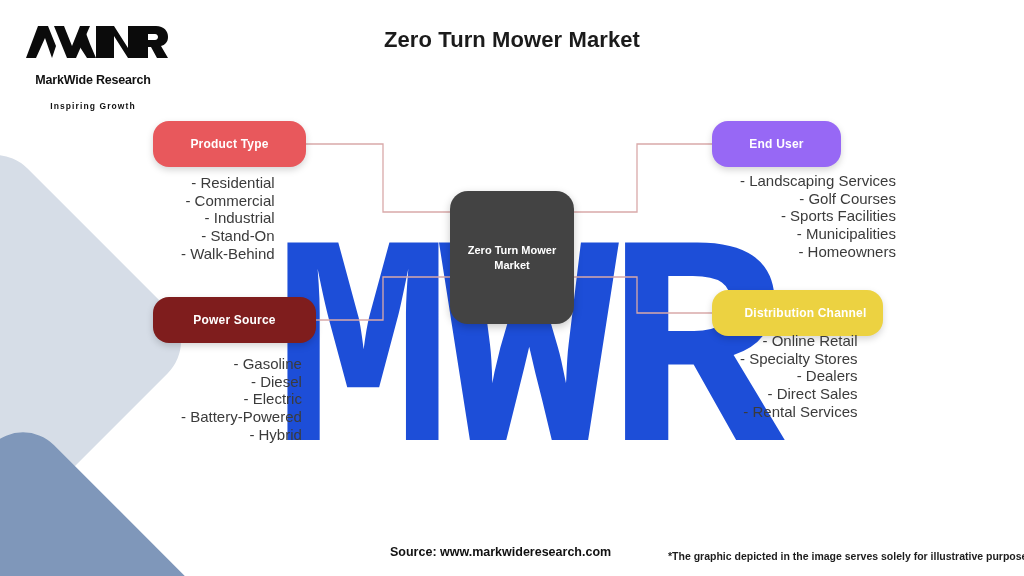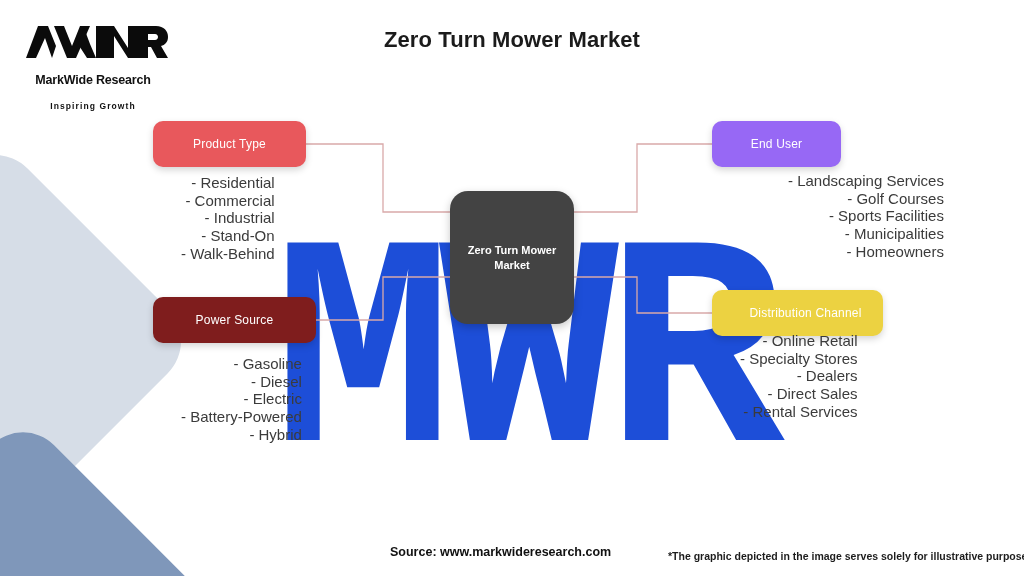--- a/index.html
+++ b/index.html
@@ -105,27 +105,27 @@
     top: 0;
     width: 1024px;
     height: 576px;
     z-index: 2;
   }
 
   
   .node {
     position: absolute;
     z-index: 4;
-    border-radius: 10px;
+    border-radius: 16px;
     display: flex;
     align-items: center;
     justify-content: center;
     color: #ffffff;
     font-size: 12px;
-    font-weight: 400;
+    font-weight: 700;
     letter-spacing: 0.2px;
     box-shadow: 0 3px 7px rgba(0,0,0,0.17);
     text-align: center;
   }
   .node-product   { left: 153px; top: 121px; width: 153px; height: 46px; background: #e8585c; }
   .node-power     { left: 153px; top: 297px; width: 163px; height: 46px; background: #7f1d1d; }
   .node-enduser   { left: 712px; top: 121px; width: 129px; height: 46px; background: #9768f5; }
   .node-channel   { left: 712px; top: 290px; width: 155px; height: 46px; background: #ecd241; padding-left: 16px; }
 
   .node-center {
@@ -163,21 +163,21 @@
   .items li {
     list-style: none;
     white-space: nowrap;
   }
   .items ul {
     margin: 0;
     padding: 0;
   }
   .items-product { left: 181px; top: 174px; }
   .items-power   { left: 181px; top: 355px; }
-  .items-enduser { left: 740px; top: 172px; margin-left: 48px; }
+  .items-enduser { left: 740px; top: 172px; }
   .items-channel { left: 740px; top: 332px; }
 
   
   .source {
     position: absolute;
     left: 390px;
     top: 545px;
     font-size: 12.5px;
     font-weight: 700;
     color: #111111;

